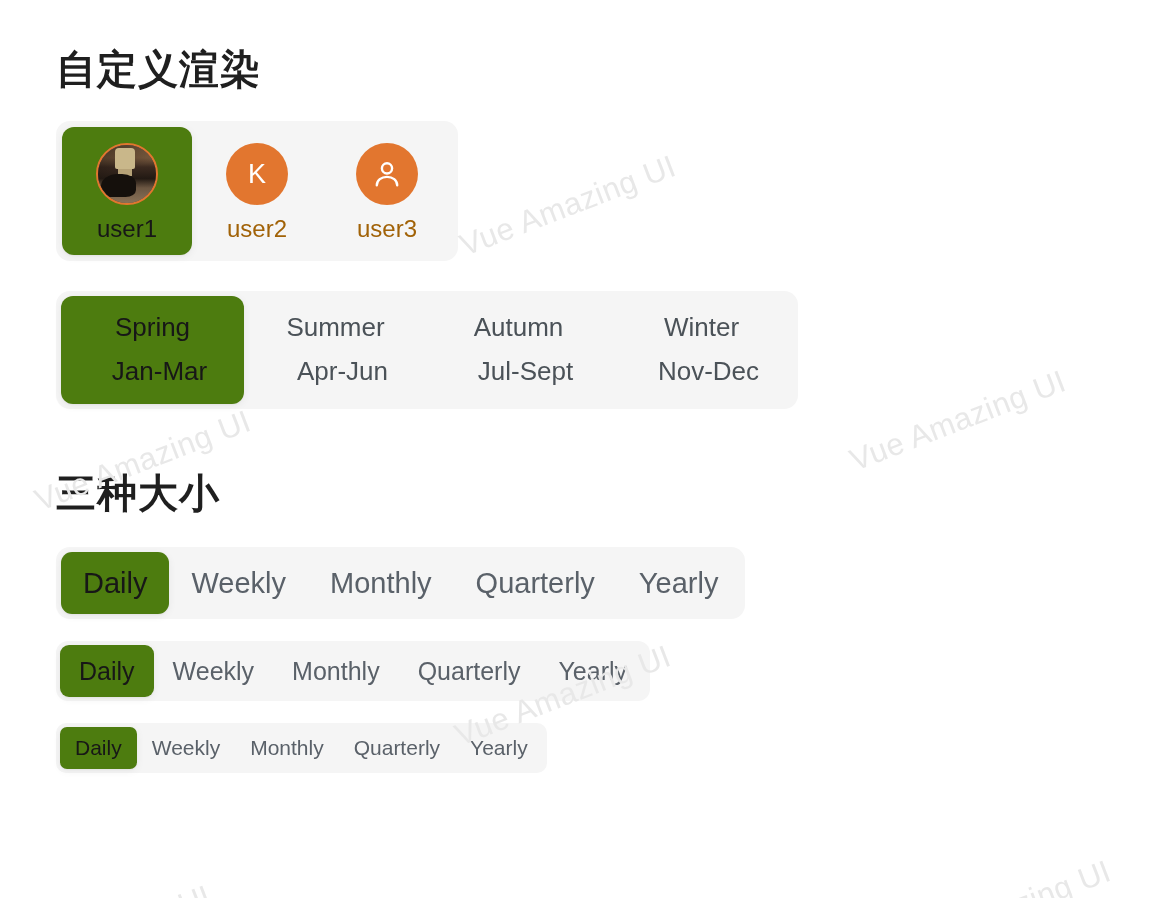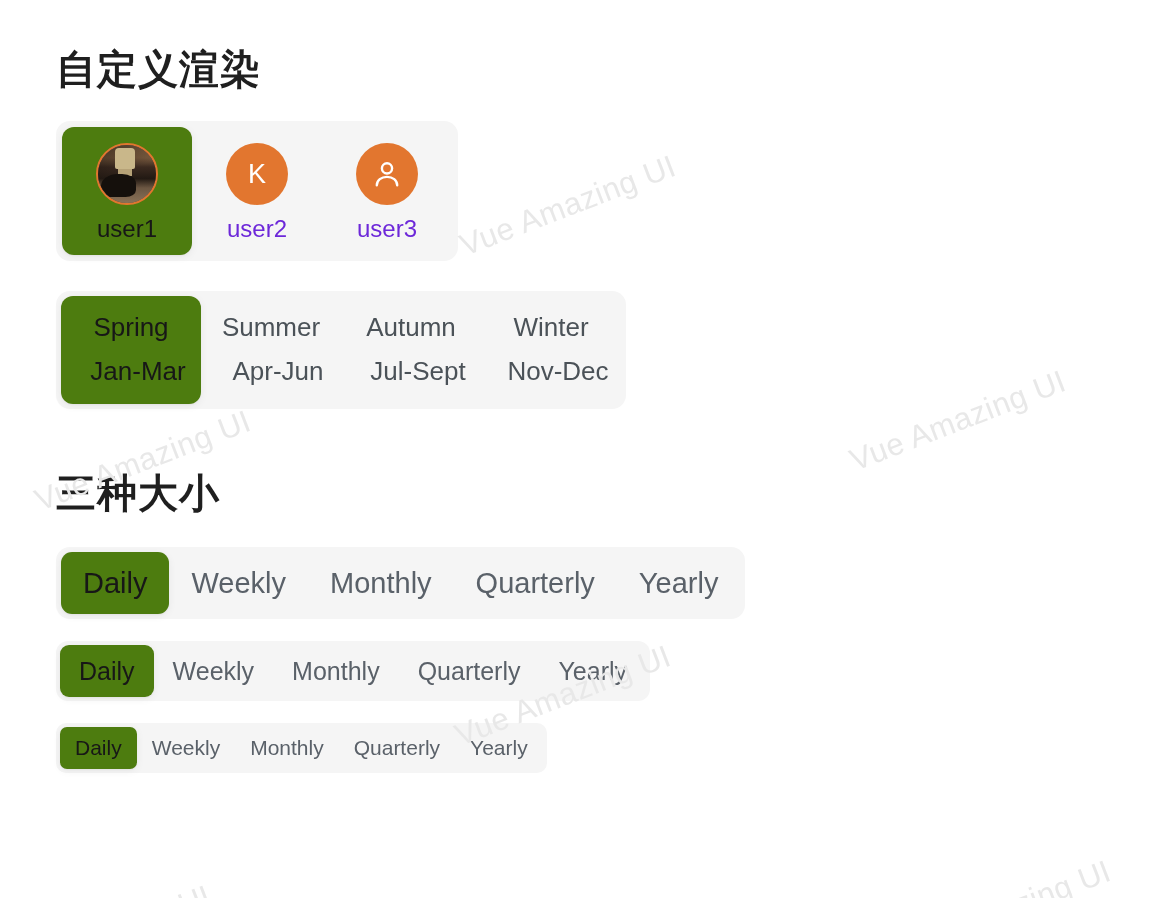--- a/index.html
+++ b/index.html
@@ -157,29 +157,29 @@
     line-height: 1;
     font-family: "Liberation Sans", "DejaVu Sans", sans-serif;
   }
   .avatar-icon svg { display: block; }
   .avatar-name {
     font-size: 24px;
     line-height: 1;
     font-family: "Liberation Sans", "DejaVu Sans", sans-serif;
   }
   .seg-avatar .seg-item.selected .avatar-name { color: #171717; }
-  .seg-avatar .seg-item .avatar-name { color: #6d28d9; }
+  .seg-avatar .seg-item .avatar-name { color: #a16207; }
 
   .row-avatar { margin-top: 28px; }
 
   
   .row-seasons { margin-top: 30px; }
   .seg-season { border-radius: 14px; padding: 5px; }
   .seg-season .seg-item {
-    width: 140px;
+    width: 183px;
     padding: 18px 0 20px 0;
     border-radius: 12px;
     gap: 18px;
   }
   .season-label {
     font-size: 26px;
     line-height: 1;
   }
   .season-sub {
     font-size: 26px;

